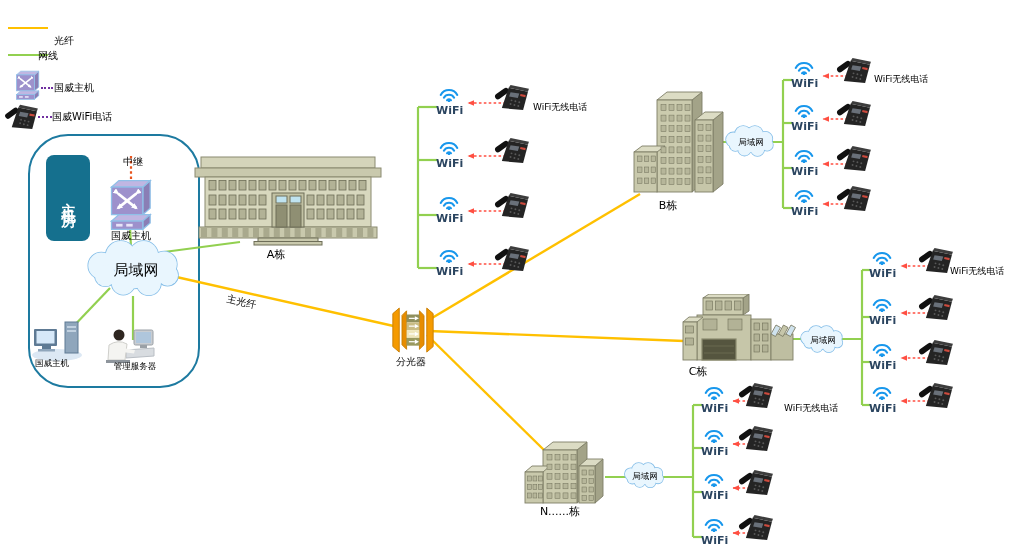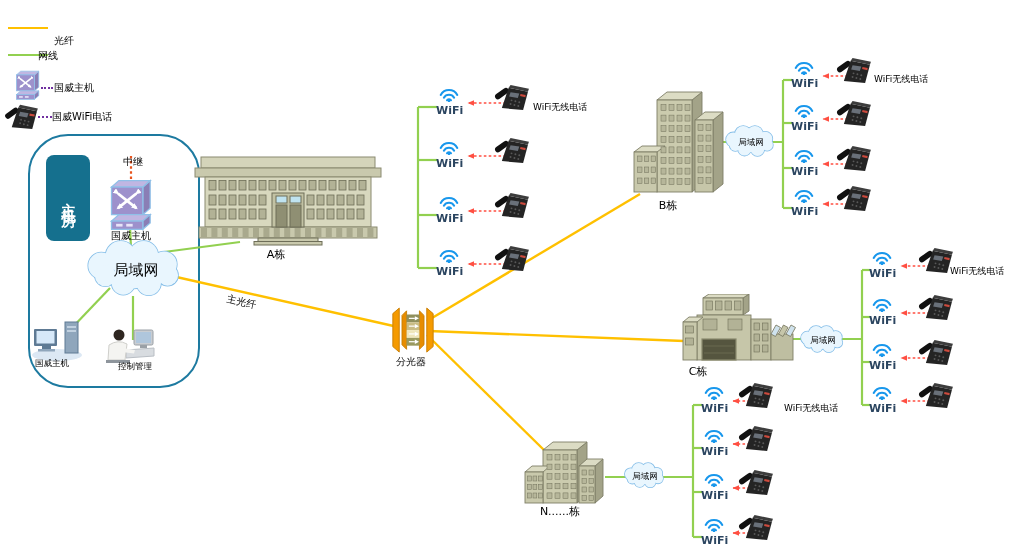--- a/index.html
+++ b/index.html
@@ -272,21 +272,21 @@
   <svg class="bld" style="left:104px;top:326px" width="52" height="40" viewBox="0 0 52 40">
     <rect x="30" y="4" width="19" height="15" rx="1.5" fill="#C9CDD2" stroke="#9AA0A6"></rect>
     <rect x="32" y="6" width="15" height="11" fill="#AFC6DC"></rect>
     <rect x="36" y="19" width="7" height="3" fill="#9AA0A6"></rect>
     <polygon points="22,24 50,22 50,30 22,32" fill="#D8DCE0" stroke="#B9BEC4"></polygon>
     <circle cx="15" cy="9" r="5.5" fill="#2E2620"></circle>
     <path d="M5,19 Q14,13 23,18 L21,34 L4,34 Z" fill="#F4F4F1" stroke="#CFCFCB"></path>
     <polygon points="19,22 31,24 30,27.5 18,26" fill="#F4F4F1"></polygon>
     <rect x="2" y="34" width="24" height="3" fill="#8E959C"></rect>
   </svg>
-  <div class="lbl ctr" style="left:135px;top:361px;font-size:8.5px">控制管理</div>
+  <div class="lbl ctr" style="left:135px;top:361px;font-size:8.5px">管理服务器</div>
 
   <svg class="bld" style="left:193px;top:155px" width="190" height="92" viewBox="0 0 190 92">
     <g stroke="#8A8A70" stroke-width="1">
       <rect x="8" y="2" width="174" height="11" fill="#D4D4BA"></rect>
       <rect x="2" y="13" width="186" height="9" fill="#C9C9AD"></rect>
       <rect x="12" y="22" width="166" height="50" fill="#D8D8BE"></rect>
       <rect x="6" y="72" width="178" height="11" fill="#C9C9AD"></rect>
     </g>
     <g id="awin" fill="#B2B296" stroke="#6E6E58" stroke-width="0.8">
         <rect x="16" y="25.5" width="7" height="9.5"></rect>

